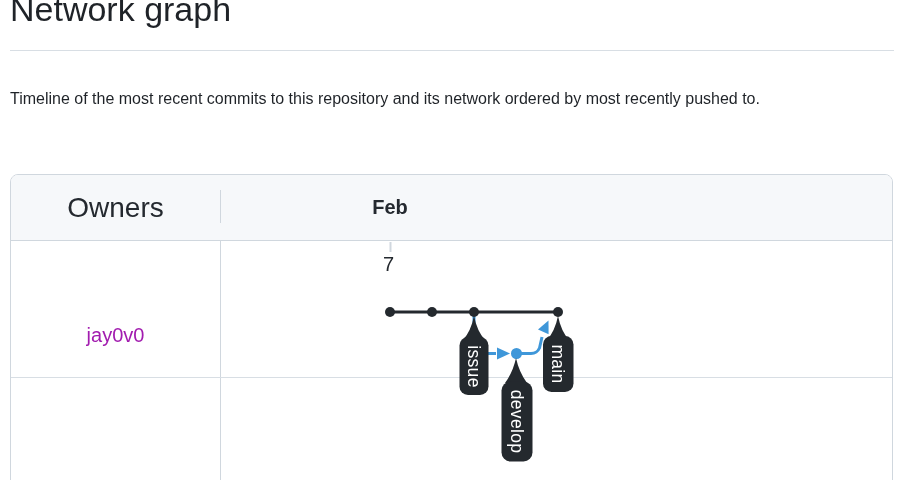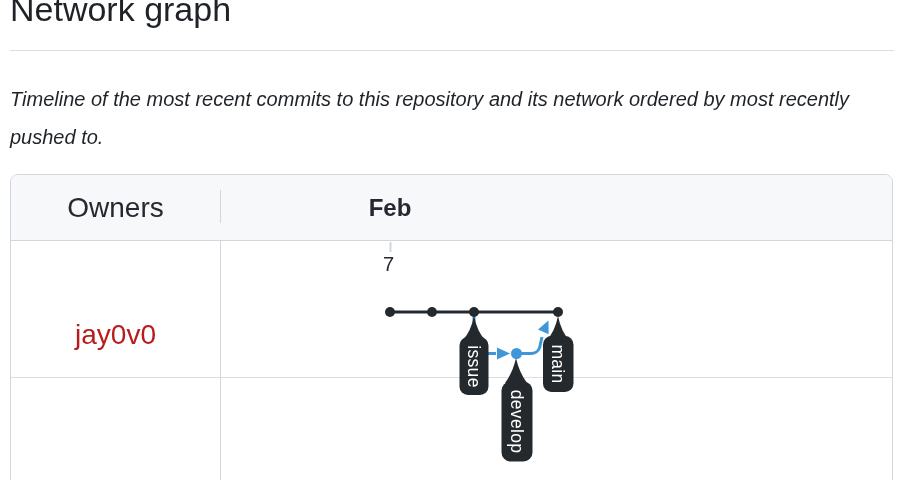--- a/index.html
+++ b/index.html
@@ -14,21 +14,21 @@
     position: absolute; left: 10px; top: -11px;
     margin: 0; font-size: 34px; font-weight: 400; color: #1f2328;
     line-height: 40px; white-space: nowrap;
   }
   .title-rule {
     position: absolute; left: 10px; width: 884px; top: 50px; height: 1px;
     background: #d8dee4;
   }
   .page-desc {
     position: absolute; left: 10px; top: 80px; width: 872px;
-    margin: 0; font-size: 20px; line-height: 38px; color: #1f2328; font-style: italic;
+    margin: 0; font-size: 16px; line-height: 38px; color: #1f2328;
   }
   .card {
     position: absolute; left: 10px; top: 174px;
     width: 881px; height: 340px;
     border: 1px solid #d0d7de; border-radius: 8px;
     background: #ffffff;
   }
   .card-header {
     position: absolute; left: 0; top: 0; right: 0; height: 65px;
     background: #f6f8fa;
@@ -40,34 +40,34 @@
     line-height: 65px; text-align: center;
     font-size: 28px; color: #24292f;
   }
   .header-col-divider {
     position: absolute; left: 209px; top: 15px; width: 1px; height: 33px;
     background: #d0d7de;
   }
   .month-label {
     position: absolute; left: 379px; top: 0; height: 65px; line-height: 65px;
     transform: translateX(-50%);
-    font-size: 24px; font-weight: 700; color: #24292f;
+    font-size: 20px; font-weight: 700; color: #24292f;
   }
   .col-divider {
     position: absolute; left: 209px; top: 66px; bottom: 0; width: 1px;
     background: #d0d7de;
   }
   .row-divider {
     position: absolute; left: 0; right: 0; top: 202px; height: 1px;
     background: #d8dee4;
   }
   .owner-name {
     position: absolute; left: 0; top: 147px; width: 209px;
     line-height: 26px; text-align: center;
-    font-size: 28px; color: #b91c1c; cursor: pointer;
+    font-size: 20px; color: #a21caf; cursor: pointer;
   }
   .graph-overlay {
     position: absolute; left: 0; top: 0;
     pointer-events: none;
   }
   .graph-overlay text {
     font-family: "Liberation Sans", "DejaVu Sans", sans-serif;
   }
   .day-label { font-size: 20px; fill: #24292f; }
   .tag-text { font-size: 17.5px; font-weight: 500; fill: #ffffff; letter-spacing: 0.3px; }

